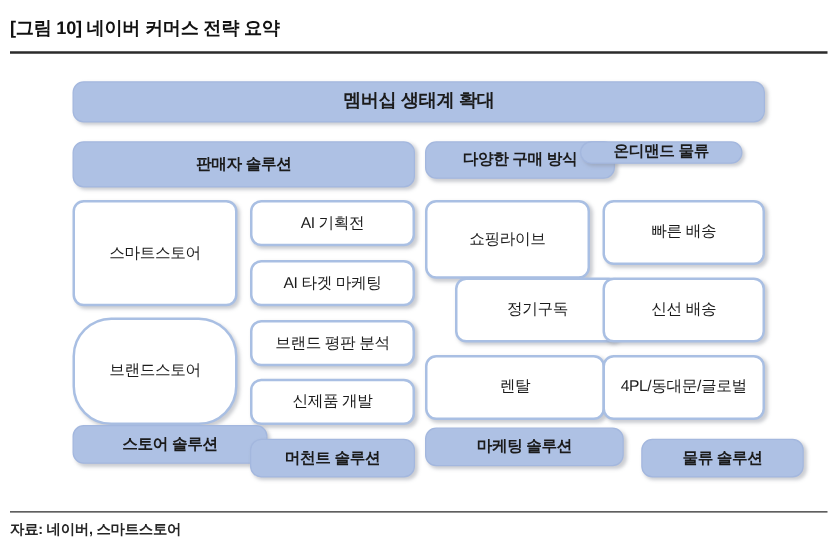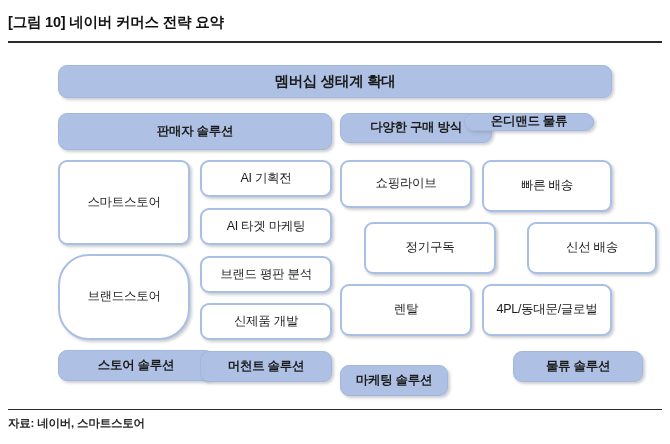--- a/index.html
+++ b/index.html
@@ -124,31 +124,31 @@
     <div class="bx fill" style="left:464px; top:113px; width:130px; height:18px;">온디맨드 물류</div>
 
     <div class="bx outline" style="left:58px; top:160px; width:132px; height:85px;">스마트스토어</div>
     <div class="bx outline" style="left:58px; top:254px; width:132px; height:86px;border-radius:31px;">브랜드스토어</div>
 
     <div class="bx outline" style="left:200px; top:160px; width:132px; height:37px;">AI 기획전</div>
     <div class="bx outline" style="left:200px; top:208px; width:132px; height:37px;">AI 타겟 마케팅</div>
     <div class="bx outline" style="left:200px; top:256px; width:132px; height:37px;">브랜드 평판 분석</div>
     <div class="bx outline" style="left:200px; top:303px; width:132px; height:37px;">신제품 개발</div>
 
-    <div class="bx outline" style="left:340px; top:160px; width:132px; height:48px;">쇼핑라이브</div>
+    <div class="bx outline" style="left:340px; top:160px; width:132px; height:63px;">쇼핑라이브</div>
     <div class="bx outline" style="left:340px; top:222px; width:132px; height:52px;margin-left:24px;">정기구독</div>
-    <div class="bx outline" style="left:340px; top:284px; width:132px; height:52px;">렌탈</div>
+    <div class="bx outline" style="left:340px; top:284px; width:144px; height:52px;">렌탈</div>
 
     <div class="bx outline" style="left:482px; top:160px; width:130px; height:52px;">빠른 배송</div>
-    <div class="bx outline" style="left:482px; top:222px; width:130px; height:52px;margin-left:45px;">신선 배송</div>
+    <div class="bx outline" style="left:482px; top:222px; width:130px; height:52px;">신선 배송</div>
     <div class="bx outline" style="left:482px; top:284px; width:130px; height:52px;">4PL/동대문/글로벌</div>
 
-    <div class="bx fill" style="left:58px; top:350px; width:156px; height:31px;">스토어 솔루션</div>
+    <div class="bx fill" style="left:58px; top:340px; width:156px; height:31px;">스토어 솔루션</div>
     <div class="bx fill" style="left:200px; top:351px; width:132px; height:31px;">머천트 솔루션</div>
-    <div class="bx fill" style="left:340px; top:365px; width:108px; height:31px;text-align:right;">마케팅 솔루션</div>
+    <div class="bx fill" style="left:340px; top:342px; width:159px; height:31px;text-align:right;">마케팅 솔루션</div>
     <div class="bx fill" style="left:482px; top:351px; width:130px; height:31px;margin-left:31px;">물류 솔루션</div>
 
   </div>
 
   <div class="rule-bottom"></div>
 
   <div class="source-note">자료: 네이버, 스마트스토어</div>
 
 </div>
 

